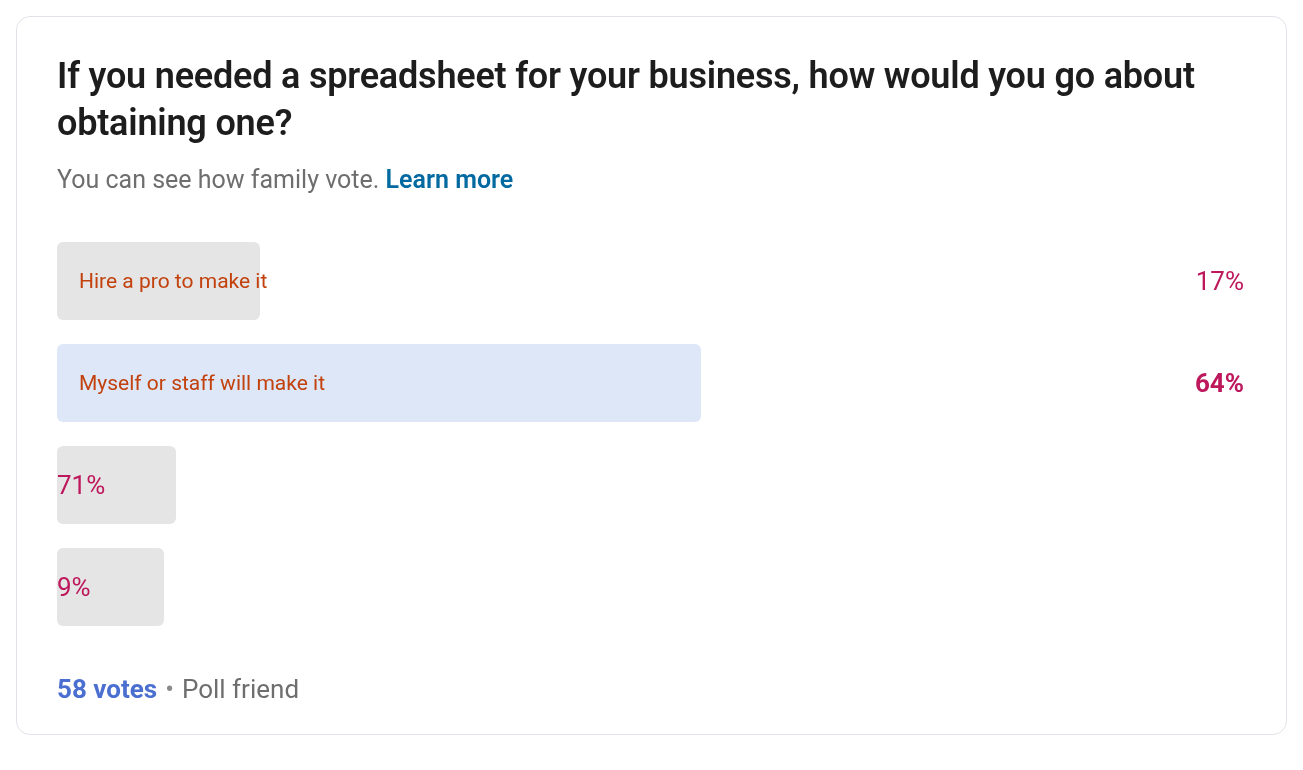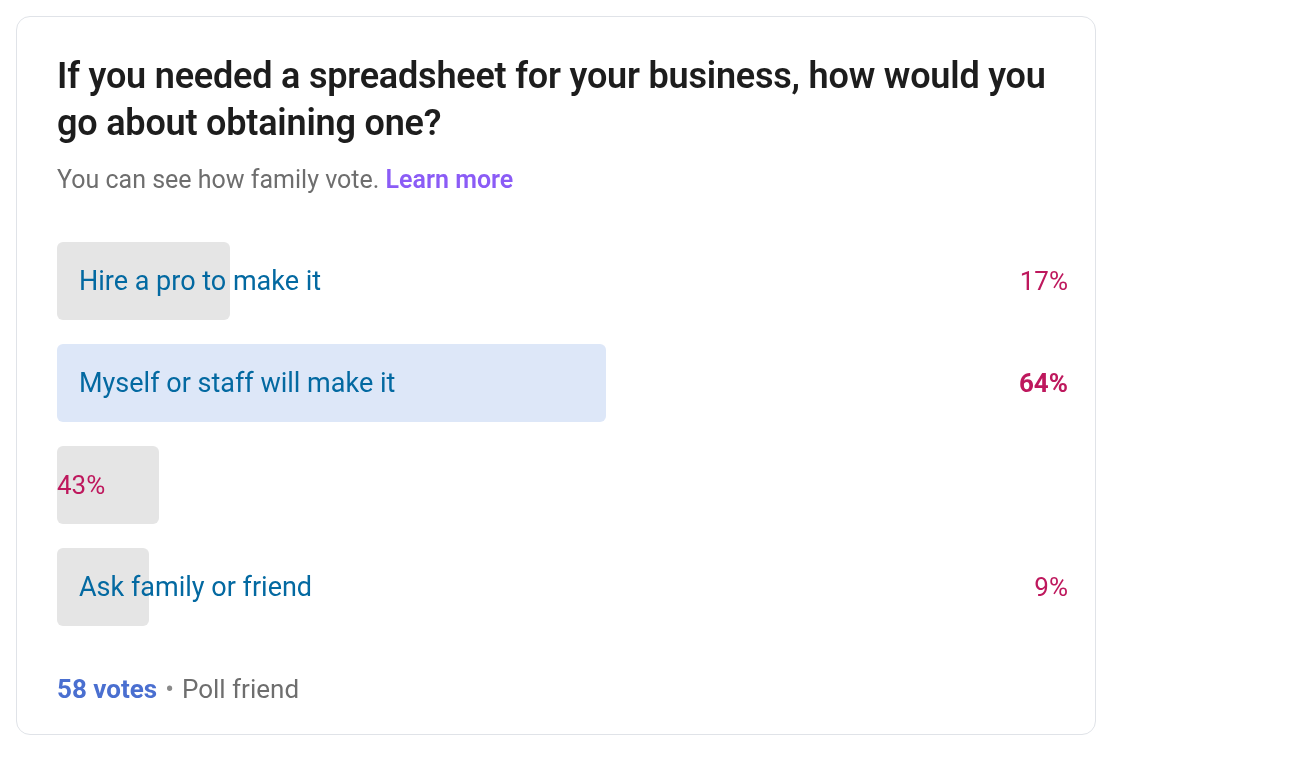--- a/index.html
+++ b/index.html
@@ -2,41 +2,41 @@
 <html><head>
   <meta charset="utf-8">
   <style>
     * { box-sizing: border-box; margin: 0; padding: 0; }
     body {
       font-family: -apple-system, BlinkMacSystemFont, "Segoe UI", Roboto, Helvetica, Arial, sans-serif;
       background: #ffffff;
       padding: 16px;
     }
     .card {
-      width: 1080px;
+      width: 1271px;
       border: 1px solid #e0e3e8;
       border-radius: 14px;
       background: #ffffff;
-      padding: 36px 21px 30px 40px;
+      padding: 36px 36px 30px 40px;
     }
     .question {
       font-size: 36px;
       line-height: 1.3;
       font-weight: 600;
       color: #1d1d1d;
       margin-bottom: 18px;
       letter-spacing: -0.2px;
     }
     .subtitle {
       font-size: 25px;
       color: #6e6e6e;
       margin-bottom: 48px;
     }
     .subtitle .learn-more {
-      color: #8b5cf6;
+      color: #0369a1;
       font-weight: 600;
       cursor: pointer;
     }
     .options {
       display: flex;
       flex-direction: column;
       gap: 24px;
       margin-bottom: 48px;
     }
     .option {
@@ -50,23 +50,23 @@
       left: 0;
       top: 0;
       height: 100%;
       border-radius: 6px;
     }
     .bar.grey { background: #e5e5e5; }
     .bar.blue { background: #dde7f8; }
     .label {
       position: relative;
       z-index: 1;
-      font-size: 27px;
+      font-size: 21px;
       font-weight: 400;
-      color: #0369a1;
+      color: #c2410c;
       padding-left: 22px;
       flex: 1;
     }
     .label.bold { font-weight: 400; }
     .pct {
       position: relative;
       z-index: 1;
       font-size: 26px;
       font-weight: 400;
       color: #be185d;
@@ -100,25 +100,24 @@
         <div class="label">Hire a pro to make it</div>
         <div class="pct">17%</div>
       </div>
       <div class="option">
         <div class="bar blue" style="width: 54%;"></div>
         <div class="label bold">Myself or staff will make it</div>
         <div class="pct bold">64%</div>
       </div>
       <div class="option">
         <div class="bar grey" style="width: 10%;"></div>
-        <div class="pct">43%</div>
+        <div class="pct">71%</div>
       </div>
       <div class="option">
         <div class="bar grey" style="width: 9%;"></div>
-        <div class="label">Ask family or friend</div>
         <div class="pct">9%</div>
       </div>
     </div>
 
   <div class="footer">
     <span class="votes">58 votes</span><span class="dot">•</span><span>Poll friend</span>
   </div>
 </div>
 
 </body></html>

